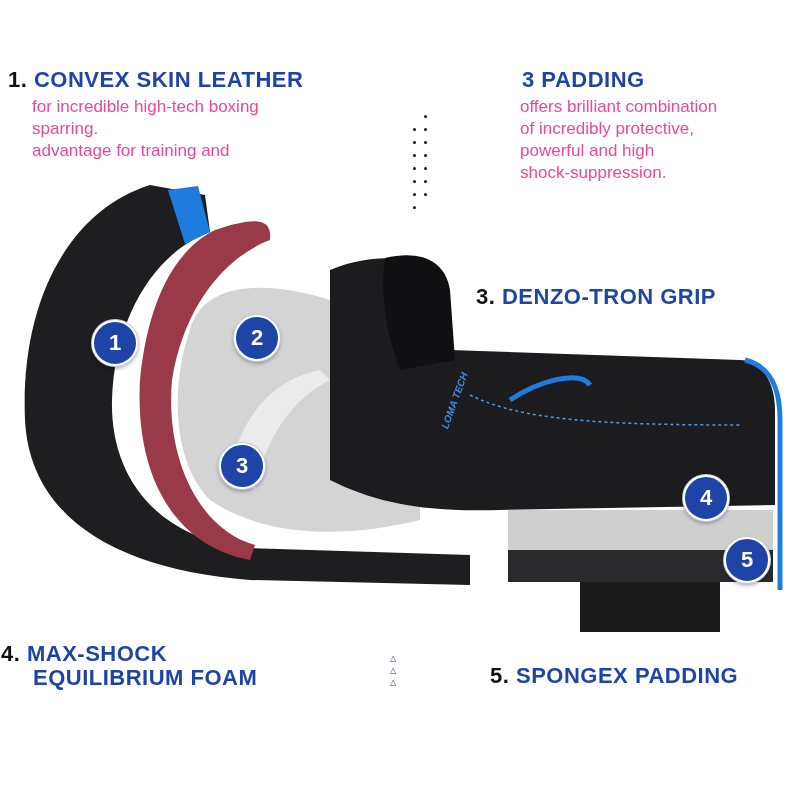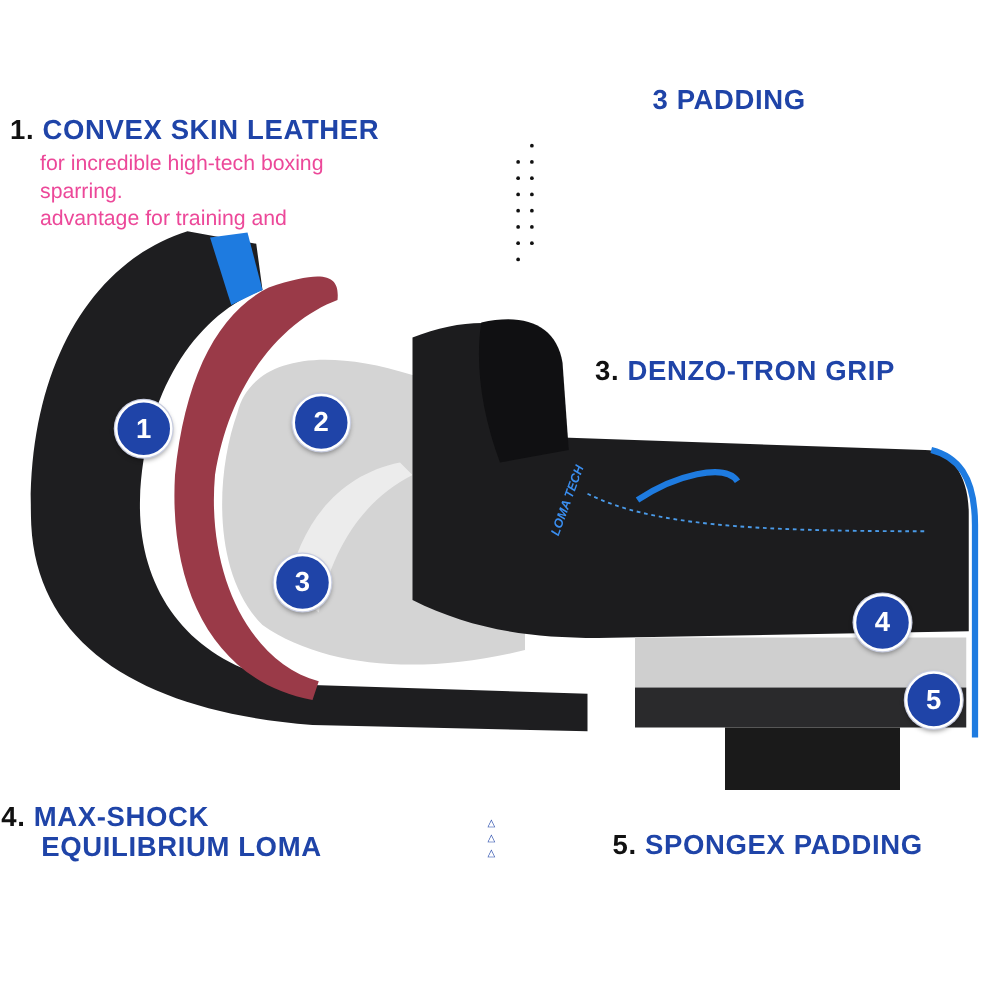--- a/index.html
+++ b/index.html
@@ -2,21 +2,21 @@
 <html><head>
 <meta charset="utf-8">
 <style>
   html, body { margin:0; padding:0; background:#ffffff; }
   body { width:800px; height:786px; position:relative; overflow:hidden; font-family:"Liberation Sans", sans-serif; }
   .feature { position:absolute; }
   .feature .head { font-weight:700; font-size:22px; letter-spacing:0.5px; line-height:24px; white-space:nowrap; }
   .feature .num { color:#111111; }
   .feature .title { color:#1f44a8; }
   .feature .desc { font-size:17px; line-height:22px; color:#ec4899; margin-top:4px; }
-  #f1 { left:8px; top:68px;margin-top:24px; }
+  #f1 { left:8px; top:68px; }
   #f1 .desc { margin-left:24px; }
   #f2 { left:490px; top:68px; }
   #f2 .desc { margin-left:30px; }
   #f3 { left:476px; top:285px; }
   #f4 { left:1px; top:642px; }
   #f5 { left:490px; top:664px; }
   .indent { display:block; padding-left:32px; }
   .dots { position:absolute; }
   .dot { position:absolute; width:3px; height:3px; border-radius:50%; background:#111; }
   .tri { position:absolute; left:390px; font-size:8px; color:#1f44a8; }
@@ -58,20 +58,26 @@
     <div>for incredible high-tech boxing</div>
     <div>sparring.</div>
     <div>advantage for training and</div>
   </div>
 </div>
 
 <div class="feature" id="f2">
   <div class="head">
       <span class="title indent">3 PADDING</span>
     </div>
+  <div class="desc">
+    <div>offers brilliant combination</div>
+    <div>of incredibly protective,</div>
+    <div>powerful and high</div>
+    <div>shock-suppression.</div>
+  </div>
 </div>
 
 <div class="dots" style="left:410px;top:115px;">
   <div class="dot" style="left:14px;top:0"></div>
   <div class="dot" style="left:3px;top:13px"></div>
     <div class="dot" style="left:14px;top:13px"></div>
   <div class="dot" style="left:3px;top:26px"></div>
     <div class="dot" style="left:14px;top:26px"></div>
   <div class="dot" style="left:3px;top:39px"></div>
     <div class="dot" style="left:14px;top:39px"></div>
@@ -84,21 +90,21 @@
   <div class="dot" style="left:3px;top:91px"></div>
 </div>
 
 <div class="feature" id="f3">
   <div class="head"><span class="num">3.</span> <span class="title">DENZO-TRON GRIP</span></div>
 </div>
 
 <div class="feature" id="f4">
   <div class="head"><span class="num">4.</span> <span class="title">MAX-SHOCK</span></div>
   <div class="head">
-      <span class="title indent">EQUILIBRIUM LOMA</span>
+      <span class="title indent">EQUILIBRIUM FOAM</span>
     </div>
 </div>
 
 <div class="tri" style="top:654px;">△</div>
 <div class="tri" style="top:666px;">△</div>
 <div class="tri" style="top:678px;">△</div>
 
 <div class="feature" id="f5">
   <div class="head"><span class="num">5.</span> <span class="title">SPONGEX PADDING</span></div>
 </div>

